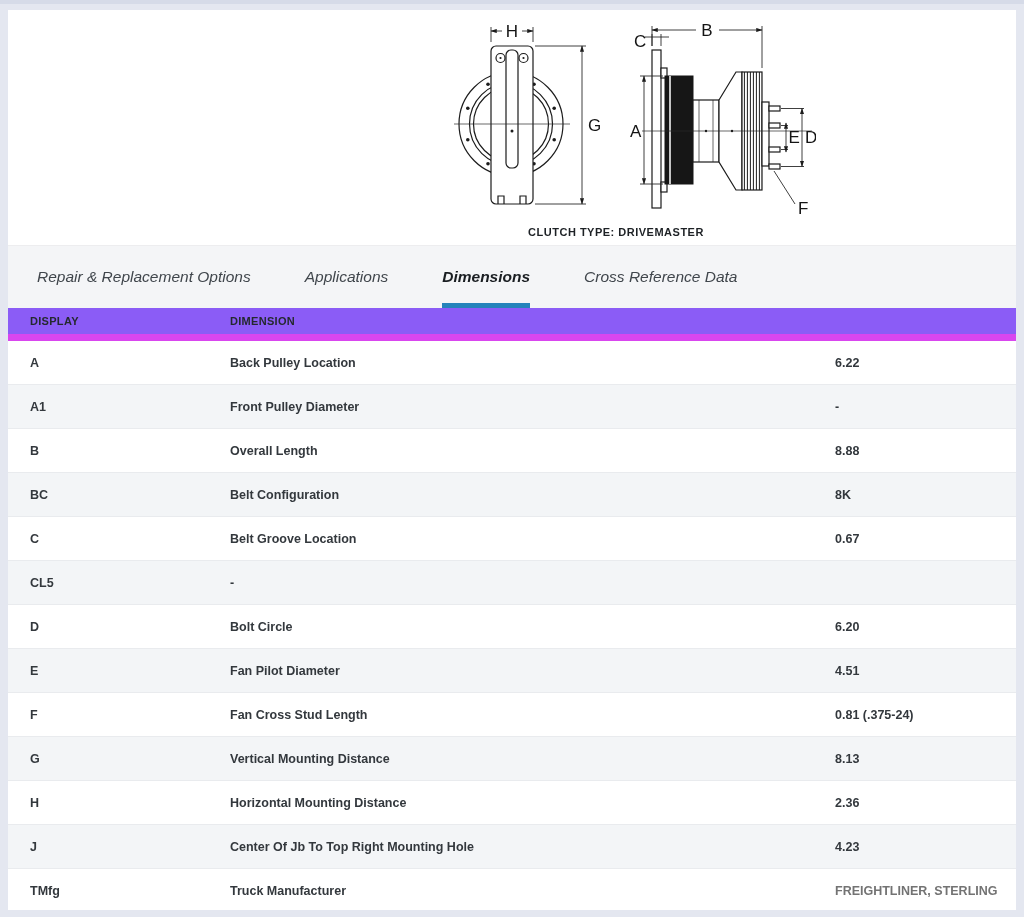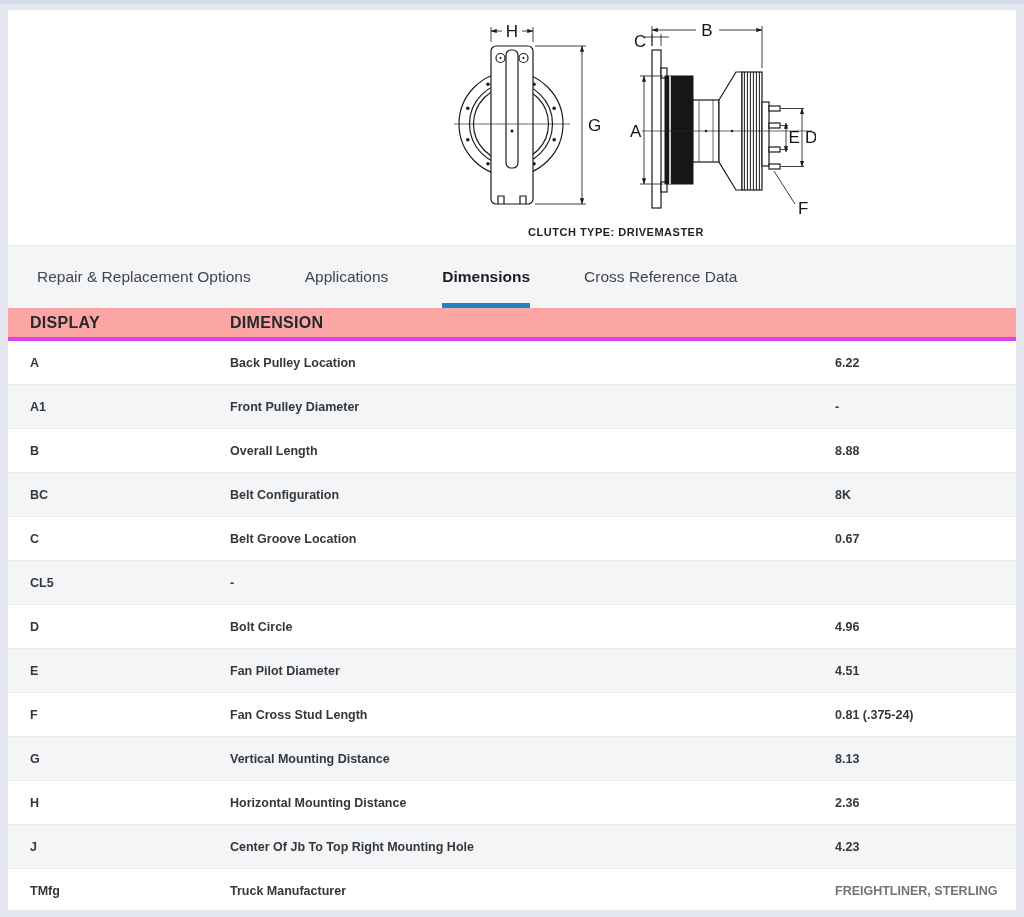--- a/index.html
+++ b/index.html
@@ -44,20 +44,21 @@
     padding-left: 29px;
   }
   .tab {
     position: relative;
     display: flex; align-items: center;
     margin-right: 54px;
     font-size: 15.5px;
     color: #40464c;
     cursor: pointer;
     white-space: nowrap;
+    font-style: italic;
   }
   .tab.active {
     font-weight: 700;
     color: #1a1e22;
   }
   .tab.active::after {
     content: "";
     position: absolute; left: 0; right: 0; bottom: 0;
     height: 5px;
     background: #2583bb;
@@ -65,23 +66,23 @@
   
   .dim-table { width: 100%; }
   .t-row {
     display: grid;
     grid-template-columns: 200px 605px 1fr;
     align-items: center;
     padding-left: 22px;
   }
   .t-head {
     height: 33px;
-    background: #fca5a5;
-    border-bottom: 4px solid #d946ef;
-    font-size: 16px; font-weight: 700; letter-spacing: .3px;
+    background: #8b5cf6;
+    border-bottom: 7px solid #d946ef;
+    font-size: 11px; font-weight: 700; letter-spacing: .3px;
     color: #24292e;
   }
   .t-body .t-row {
     height: 44px;
     border-bottom: 1px solid #e9ebee;
     font-size: 12.5px; font-weight: 700;
     color: #33383d;
     background: #fff;
   }
   .t-body .t-row:nth-child(even) { background: #f3f5f7; }
@@ -253,21 +254,21 @@
   </div>
 
   <div class="t-row">
     <div class="cell-display">CL5</div>
     <div class="cell-dim">-</div>
   </div>
 
   <div class="t-row">
     <div class="cell-display">D</div>
     <div class="cell-value">Bolt Circle</div>
-    <div class="cell-dim">4.96</div>
+    <div class="cell-dim">6.20</div>
   </div>
 
   <div class="t-row">
     <div class="cell-display">E</div>
     <div class="cell-value">Fan Pilot Diameter</div>
     <div class="cell-dim">4.51</div>
   </div>
 
   <div class="t-row">
     <div class="cell-display">F</div>

